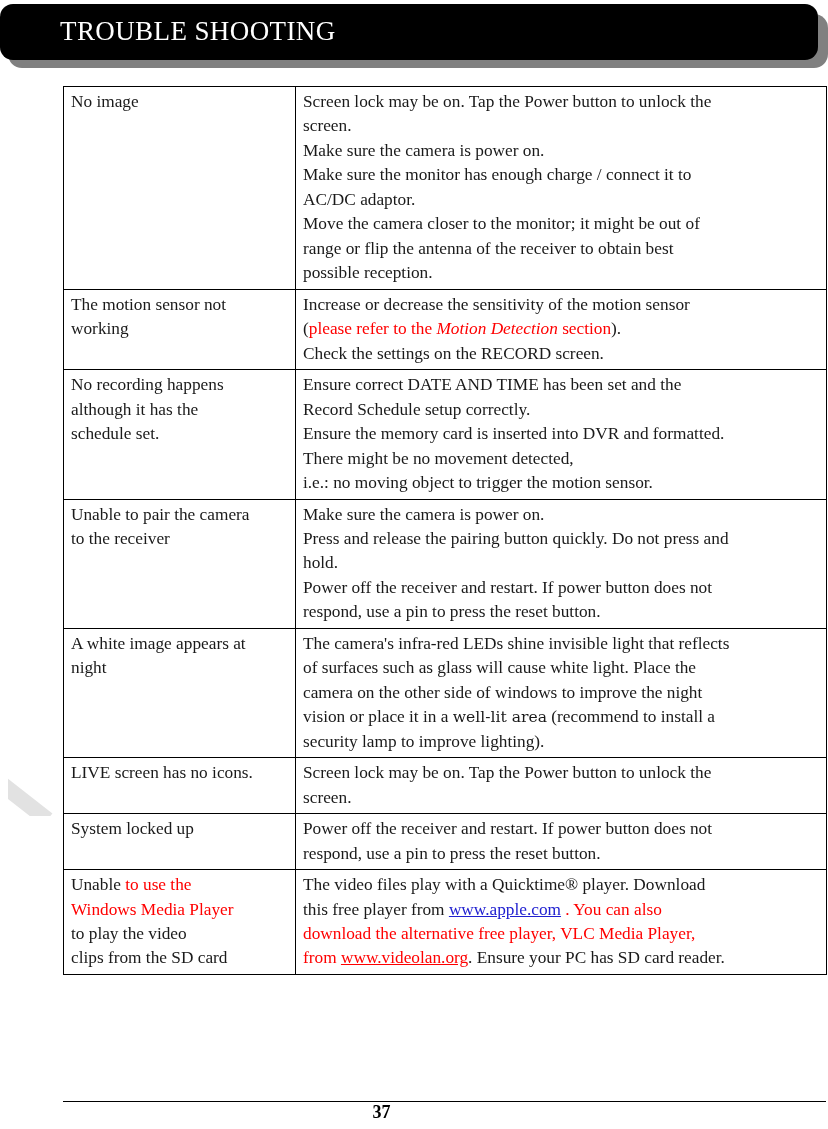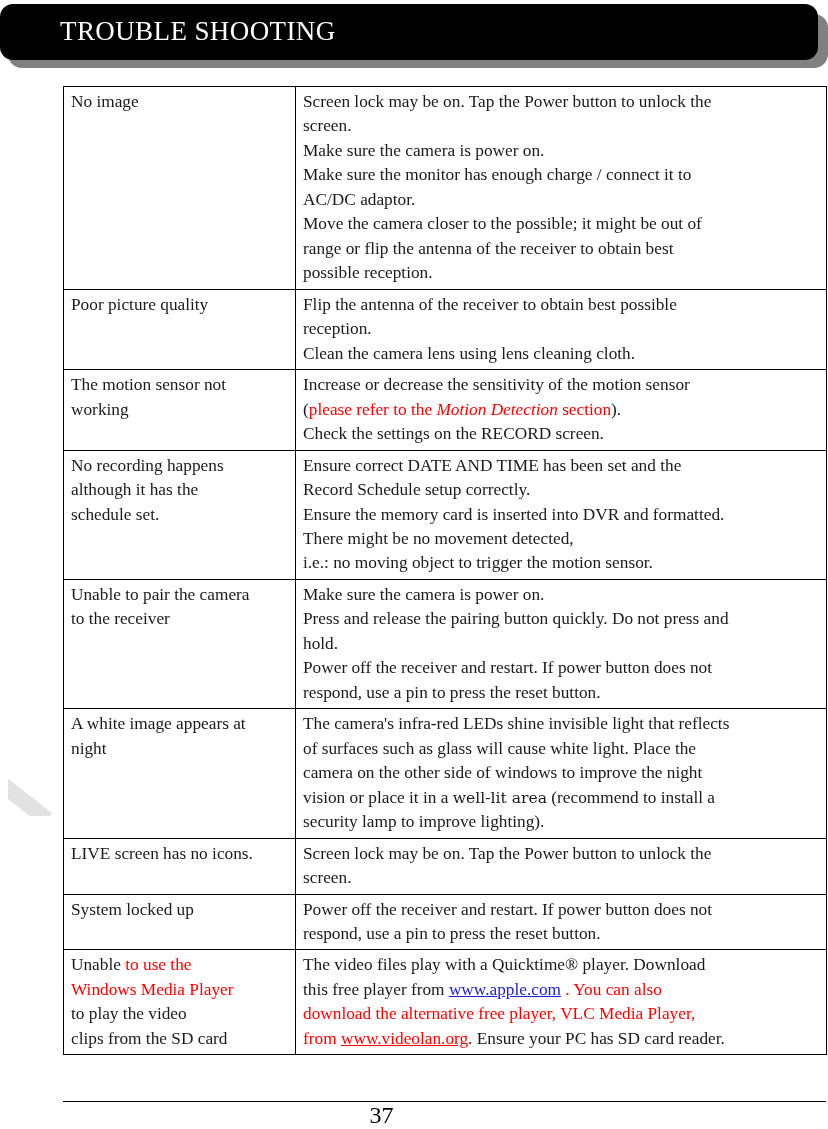--- a/index.html
+++ b/index.html
@@ -125,23 +125,24 @@
     width: 763px;
     height: 0;
     border-top: 1px solid #000000;
   }
   #page-number {
     position: absolute;
     left: 0;
     top: 1102px;
     width: 763px;
     text-align: center;
-    font-size: 24px;
+    font-size: 18px;
     font-family: "Liberation Serif", "DejaVu Serif", serif;
     color: #000000;
+    font-weight: bold;
   }
 </style>
 </head>
 <body>
 
 <div id="banner-wrap">
   <div id="banner-shadow"></div>
   <div id="banner-black"></div>
   <div id="banner-title">TROUBLE SHOOTING</div>
 </div>
@@ -161,36 +162,26 @@
     <tr>
       <td>
         <span class="ln">No image</span>
       </td>
       <td>
         <span class="ln">Screen lock may be on. Tap the Power button to unlock the</span>
         <span class="ln">screen.</span>
         <span class="ln">Make sure the camera is power on.</span>
         <span class="ln">Make sure the monitor has enough charge / connect it to</span>
         <span class="ln">AC/DC adaptor.</span>
-        <span class="ln">Move the camera closer to the possible; it might be out of</span>
+        <span class="ln">Move the camera closer to the monitor; it might be out of</span>
         <span class="ln">range or flip the antenna of the receiver to obtain best</span>
         <span class="ln">possible reception.</span>
       </td>
     </tr>
 
-    <tr>
-      <td>
-        <span class="ln">Poor picture quality</span>
-      </td>
-      <td>
-        <span class="ln">Flip the antenna of the receiver to obtain best possible</span>
-        <span class="ln">reception.</span>
-        <span class="ln">Clean the camera lens using lens cleaning cloth.</span>
-      </td>
-    </tr>
 
     <tr>
       <td>
         <span class="ln">The motion sensor not</span>
         <span class="ln">working</span>
       </td>
       <td>
         <span class="ln">Increase or decrease the sensitivity of the motion sensor</span>
         <span class="ln"><span>(</span><span class="red">please refer to the </span><span class="red ital">Motion Detection</span><span class="red"> section</span><span>).</span></span>
         <span class="ln">Check the settings on the RECORD screen.</span>

